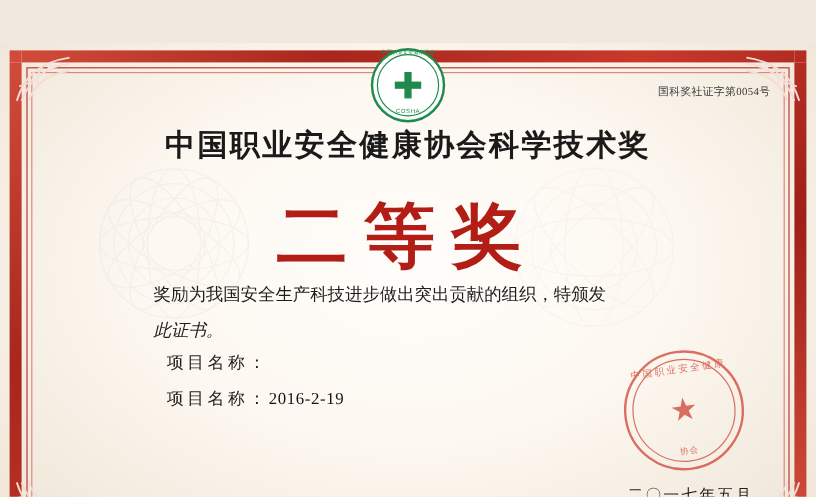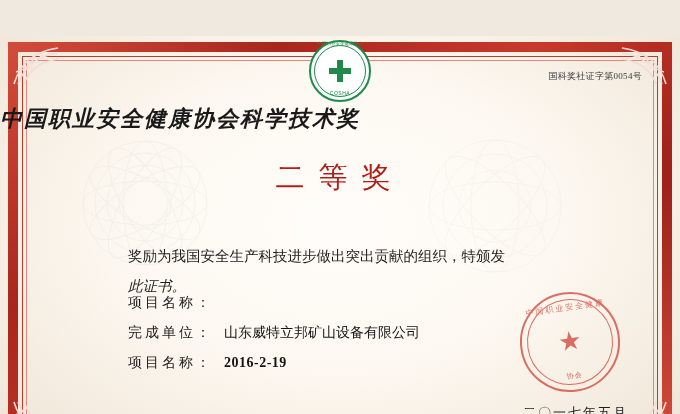--- a/index.html
+++ b/index.html
@@ -87,48 +87,47 @@
   }
 
   
   .serial{
     position:absolute;right:38px;top:34px;
     font-size:9px;color:#3a3a3a;letter-spacing:.3px;
   }
 
   
   .title{
-    position:absolute;left:0;right:0;top:68px;
-    font-size:22px;font-weight:bold;color:#1a1a1a;
+    position:absolute;left:0;right:0;top:68px;text-align:center;
+    font-size:25px;font-weight:bold;color:#1a1a1a;
     letter-spacing:2px;
-    font-style:italic;
   }
   .award{
     position:absolute;left:0;right:0;top:122px;text-align:center;
-    font-size:29px;font-weight:normal;color:#b21e16;
+    font-size:59px;font-weight:bold;color:#b21e16;
     letter-spacing:14px;
     text-shadow:0 1px 0 rgba(255,255,255,.5);
   }
   .body-text{
-    position:absolute;left:128px;right:70px;top:206px;
+    position:absolute;left:128px;right:70px;top:196px;
     font-size:14.5px;color:#1d1d1d;line-height:28px;
   }
   .body-line1{text-indent:0;}
   .body-line2{margin-top:2px;font-style:italic;}
 
   .fields{
     position:absolute;left:128px;top:258px;right:60px;
-    font-size:14px;color:#1d1d1d;
+    font-size:14px;color:#1d1d1d;text-align:right;
   }
   .field-row{display:flex;align-items:baseline;margin-bottom:12px;}
   .field-label{width:96px;flex:0 0 96px;letter-spacing:3px;color:#1d1d1d;}
   .field-value{color:#141414;}
   .f-project .field-value{font-size:13.5px;}
   .f-unit .field-value{font-size:14px;}
-  .f-number .field-value{font-size:14px;letter-spacing:.5px;font-weight:bold;}
+  .f-number .field-value{font-size:14px;letter-spacing:.5px;}
 
   
   .seal{
     position:absolute;right:60px;bottom:58px;
     width:96px;height:96px;border-radius:50%;
     border:2.5px solid #cf3b2e;
     opacity:.72;
     transform:rotate(-8deg);
   }
   .seal-inner{
@@ -266,24 +265,20 @@
 
   <div class="body-text">
     <div class="body-line1">奖励为我国安全生产科技进步做出突出贡献的组织，特颁发</div>
     <div class="body-line2">此证书。</div>
   </div>
 
   <div class="fields">
     <div class="field-row f-project">
       <div class="field-label">项目名称：</div>
     </div>
-    <div class="field-row f-unit">
-      <div class="field-label">完成单位：</div>
-      <div class="field-value">山东威特立邦矿山设备有限公司</div>
-    </div>
     <div class="field-row f-number">
       <div class="field-label">项目名称：</div>
       <div class="field-value">2016-2-19</div>
     </div>
   </div>
 
   <div class="seal">
     <div class="seal-inner"></div>
     <div class="seal-arc-top">中国职业安全健康</div>
     <div class="seal-star">★</div>

